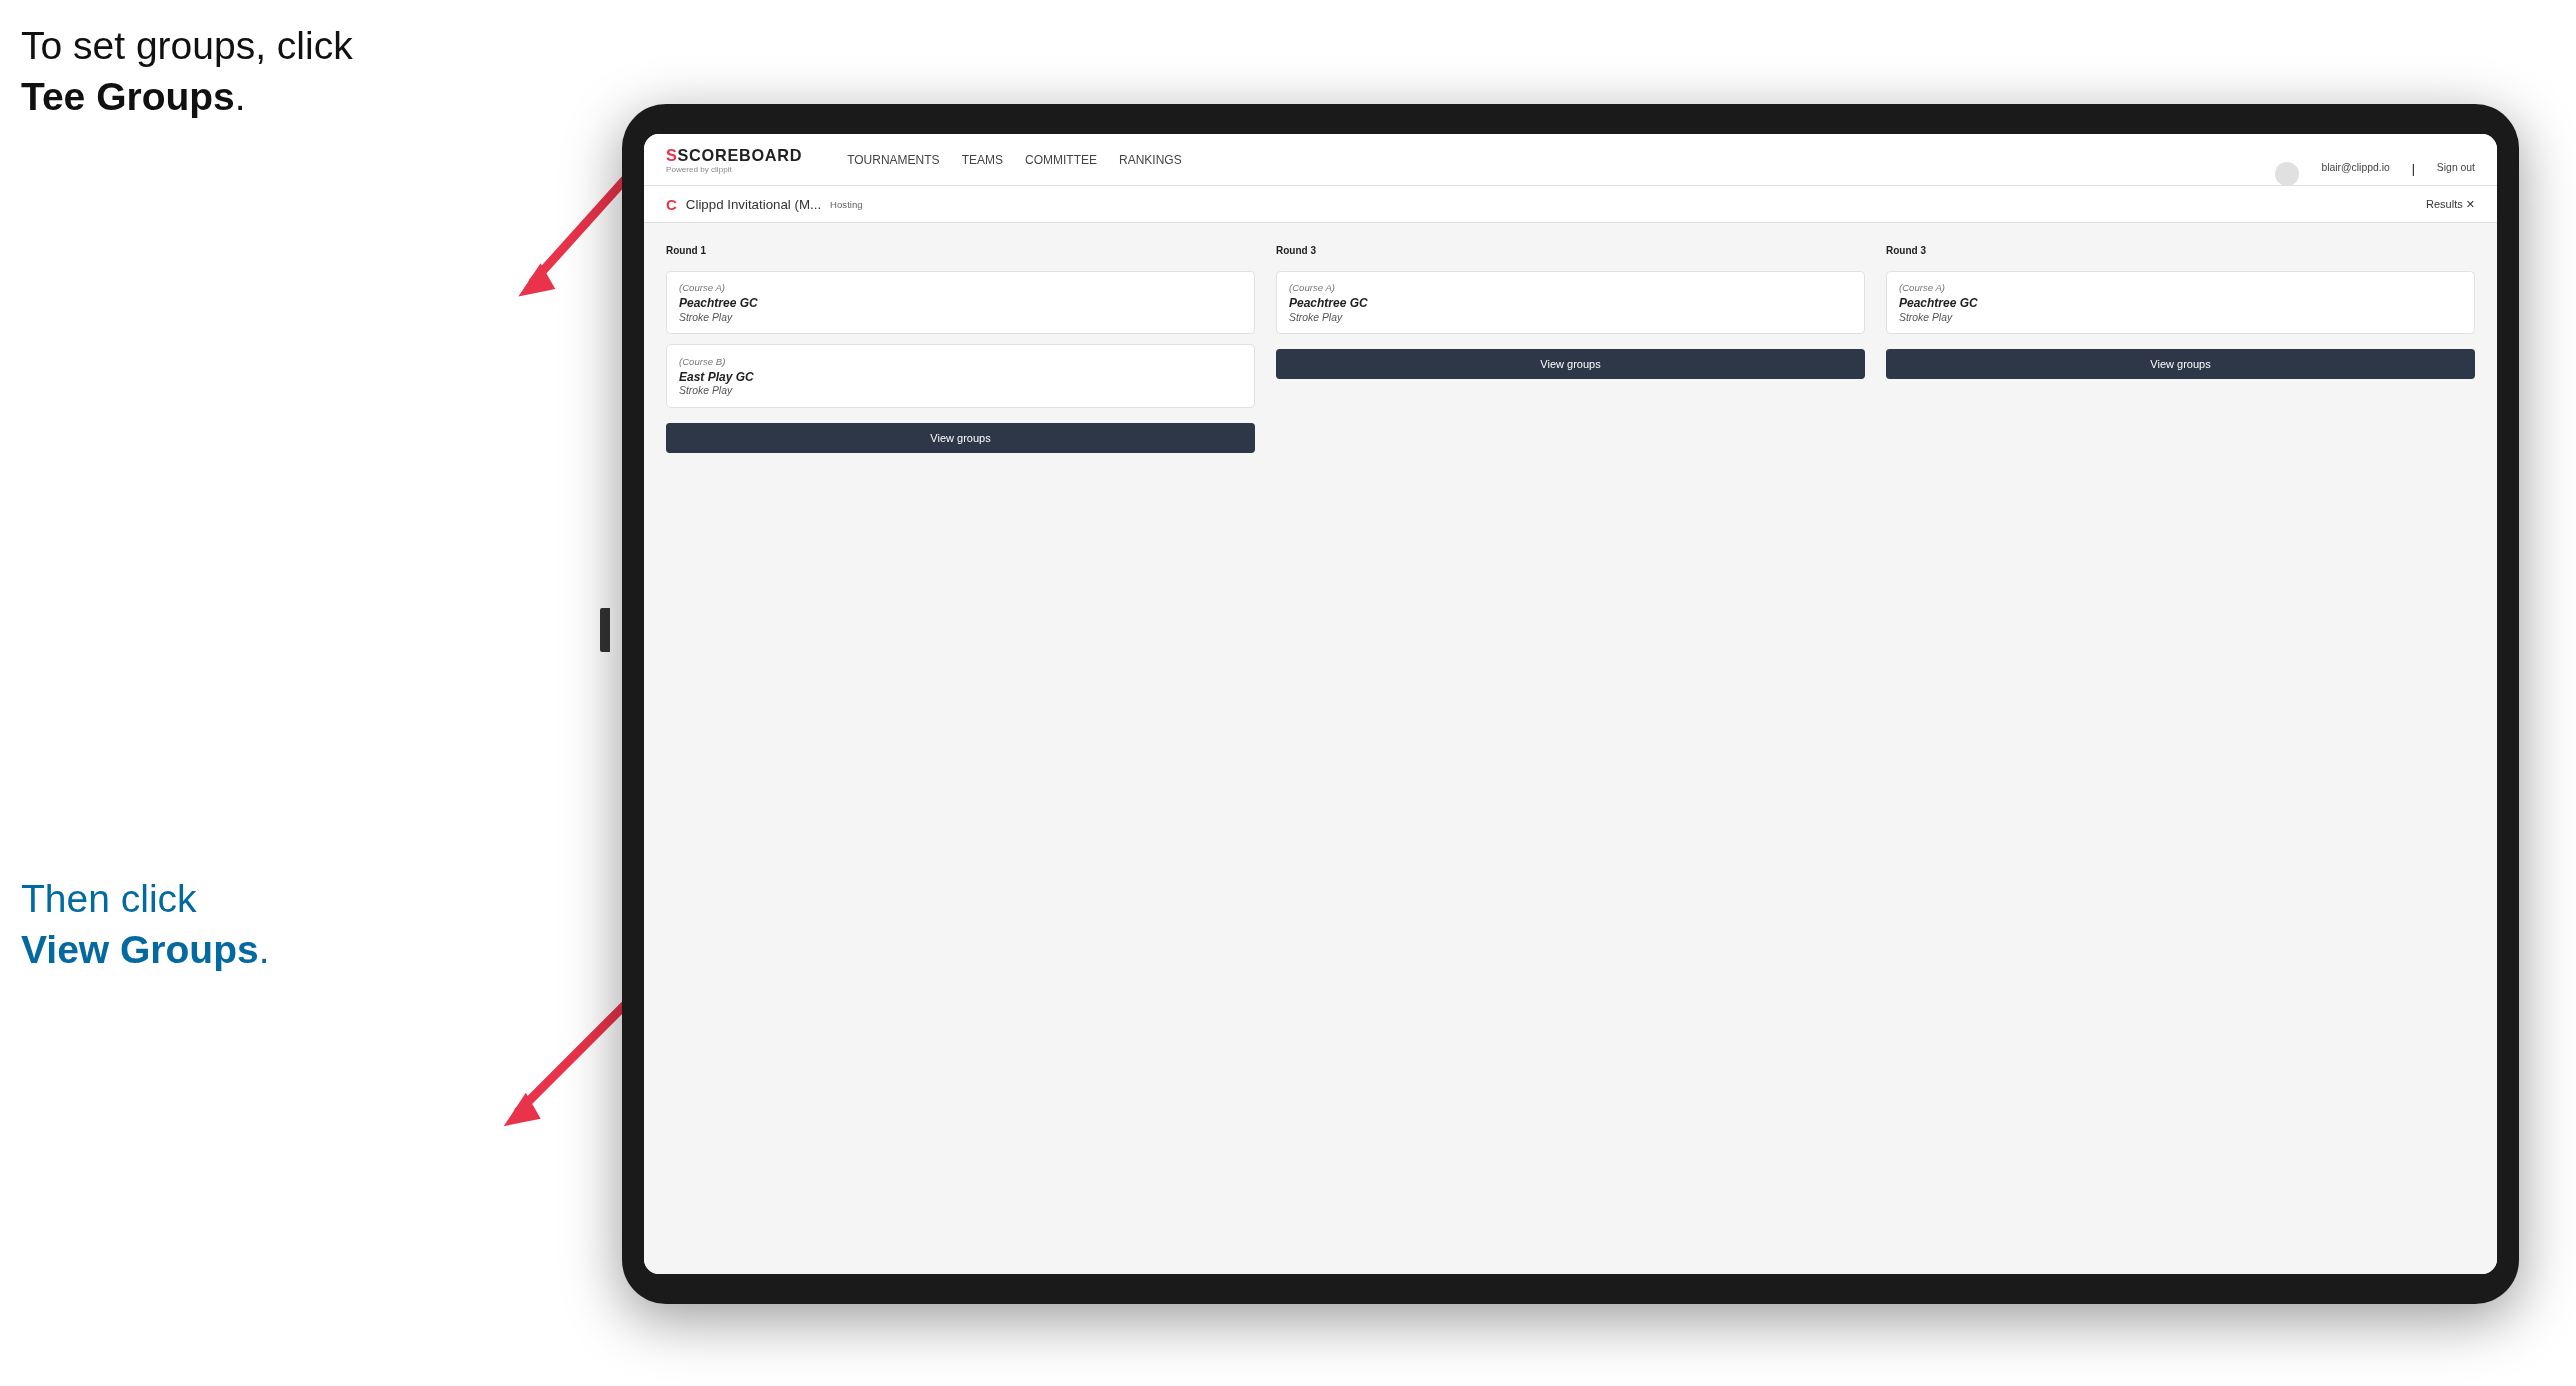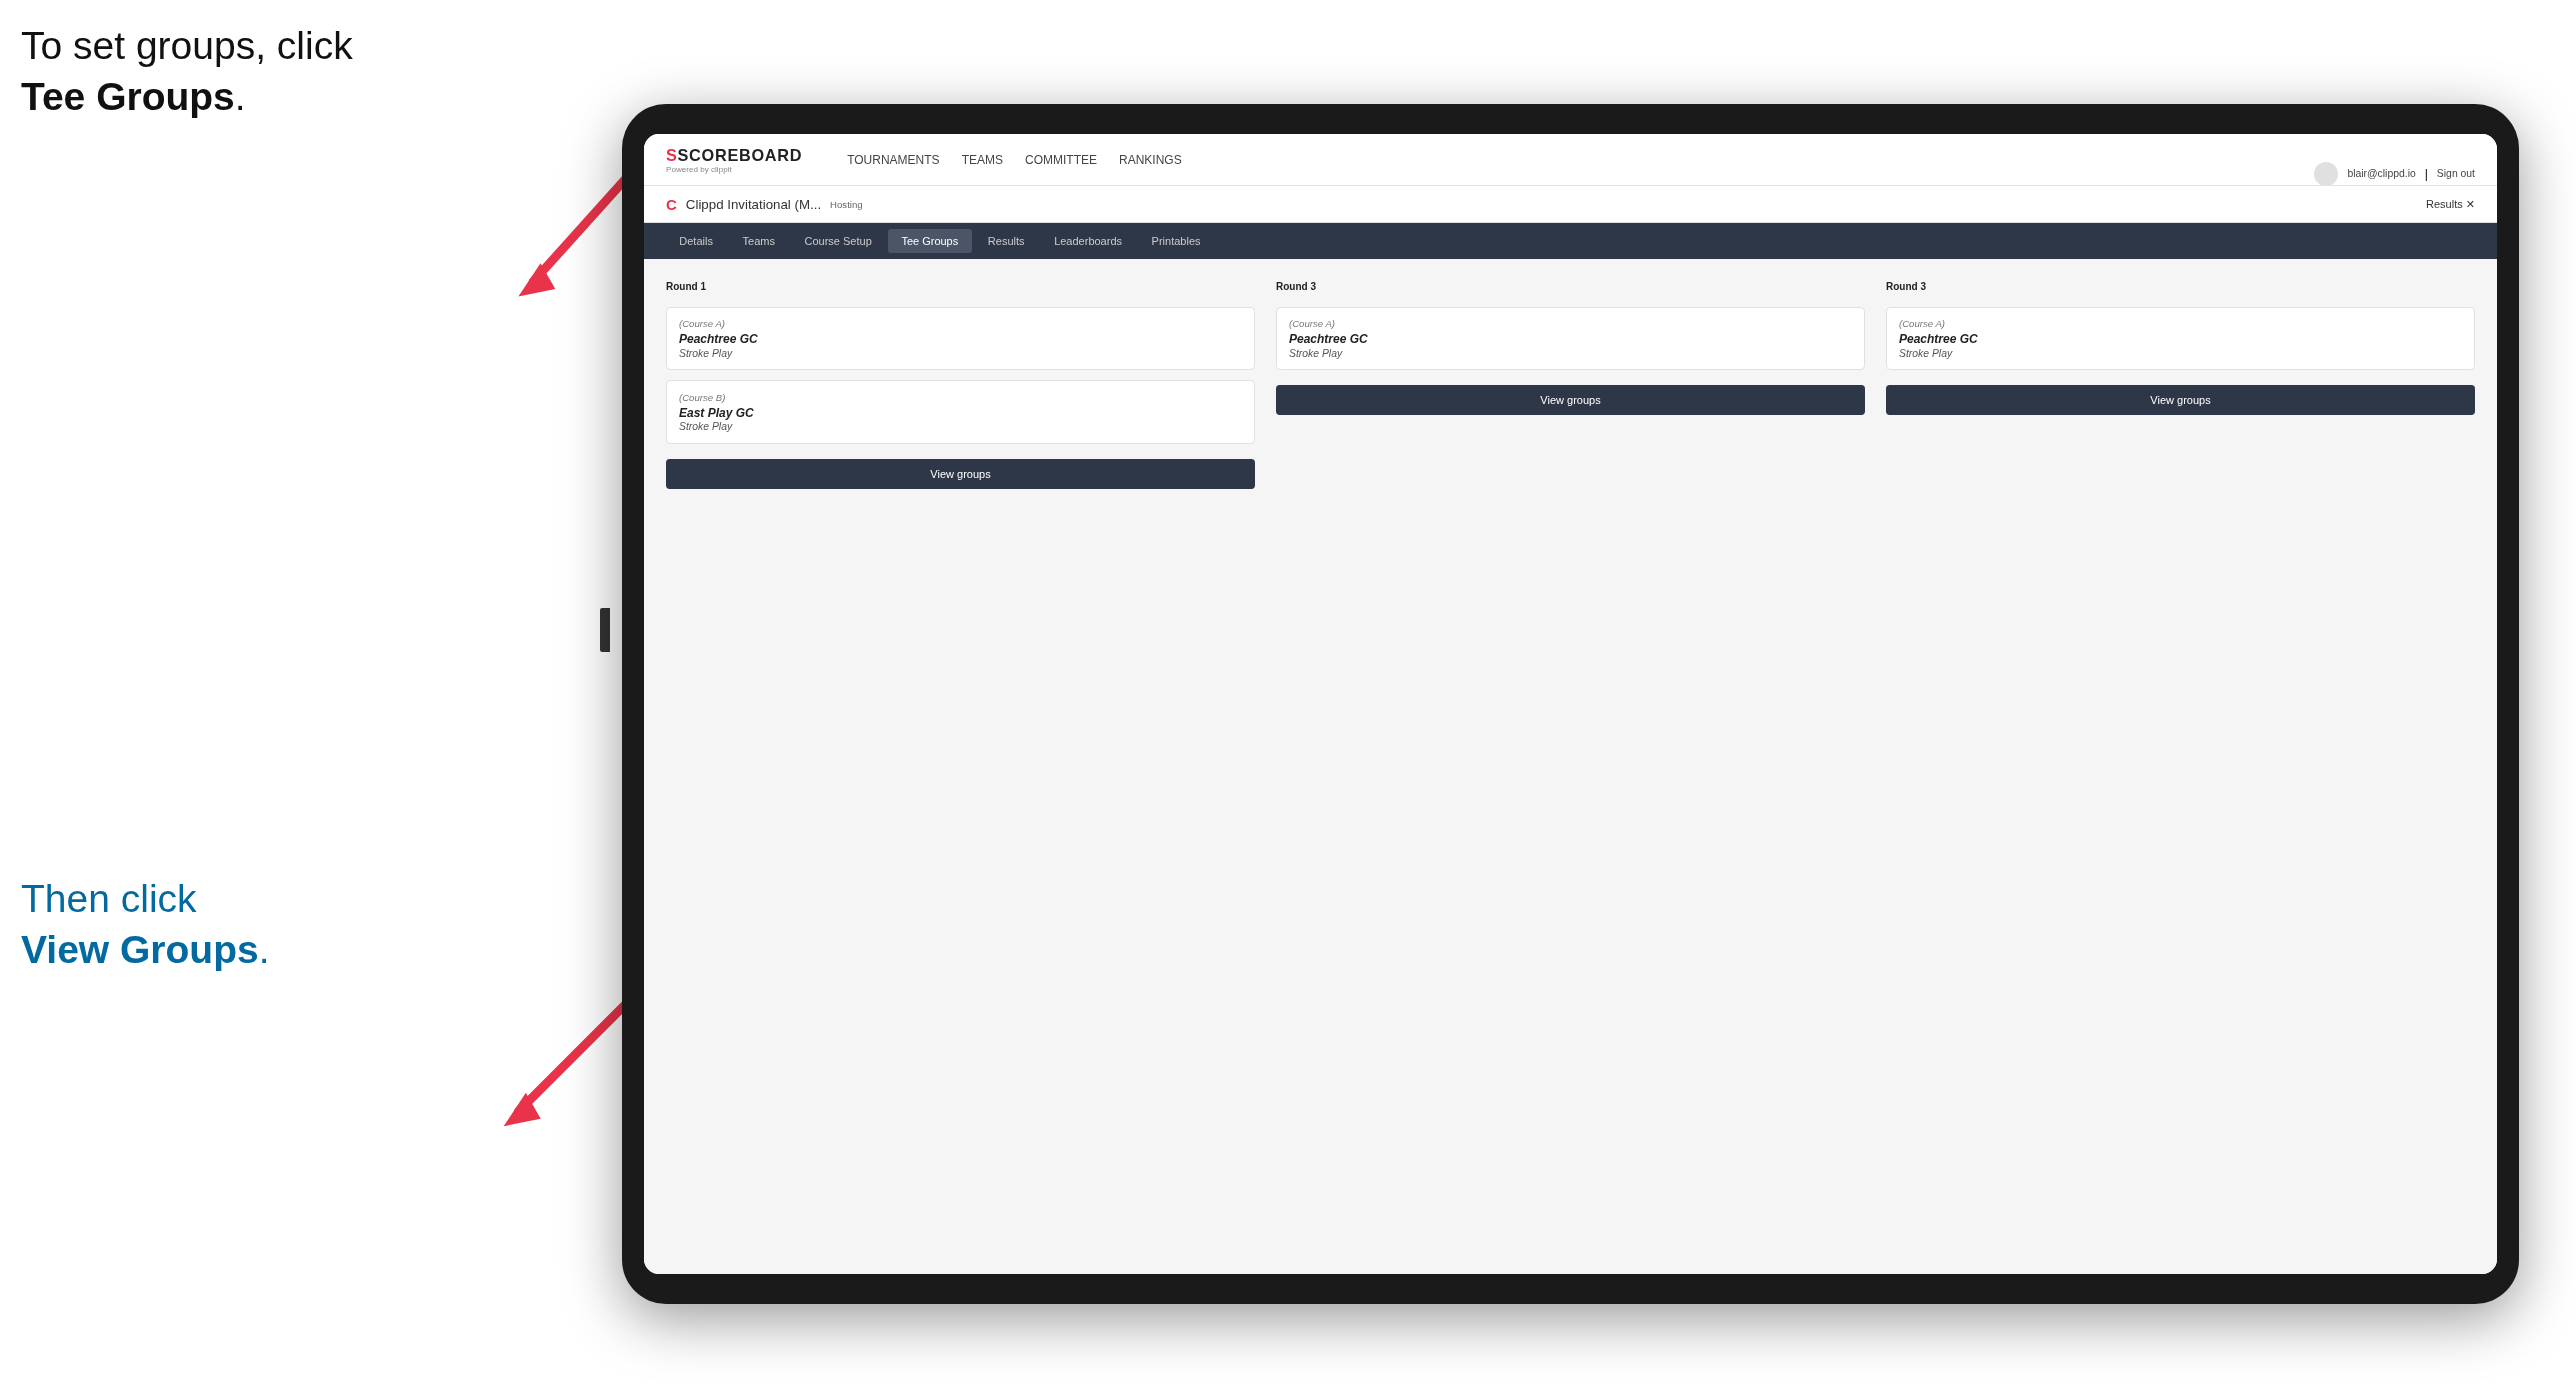--- a/index.html
+++ b/index.html
@@ -129,22 +129,21 @@
       font-size: 12px;
       color: #444;
       text-decoration: none;
       font-weight: 500;
       cursor: pointer;
       padding: 3px 0;
     }
 
     .nav-right {
       display: flex;
-      align-items: center;
-      gap: 9px;
+      gap: 22px;
       margin-left: auto;
       margin-top: 28px;
     }
 
     .user-avatar {
       width: 24px;
       height: 24px;
       background: #e0e0e0;
       border-radius: 50%;
     }
@@ -348,29 +347,20 @@
 
     <div class="tournament-bar">
       <div class="tournament-name">
         <span class="tournament-c">C</span>
         <span>Clippd Invitational (M...</span>
         <span class="hosting-badge">Hosting</span>
       </div>
       <span class="cancel-btn">Results ✕</span>
     </div>
 
-    <div class="sub-nav">
-      <span class="sub-nav-item">Details</span>
-      <span class="sub-nav-item">Teams</span>
-      <span class="sub-nav-item">Course Setup</span>
-      <span class="sub-nav-item active">Tee Groups</span>
-      <span class="sub-nav-item">Results</span>
-      <span class="sub-nav-item">Leaderboards</span>
-      <span class="sub-nav-item">Printables</span>
-    </div>
 
     <div class="content">
       <div class="rounds-grid">
 
         <div class="round-column">
           <div class="round-title">Round 1</div>
           <div class="course-card">
             <div class="course-label">(Course A)</div>
             <div class="course-name">Peachtree GC</div>
             <div class="course-format">Stroke Play</div>

